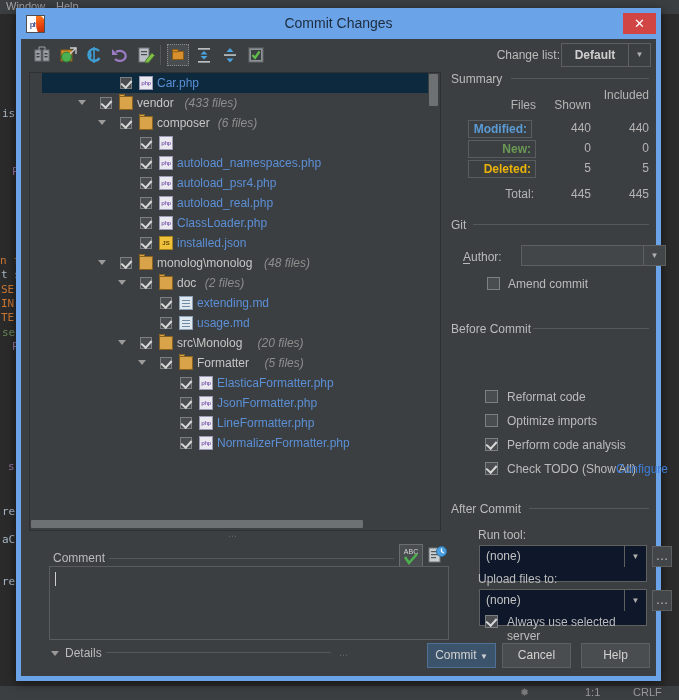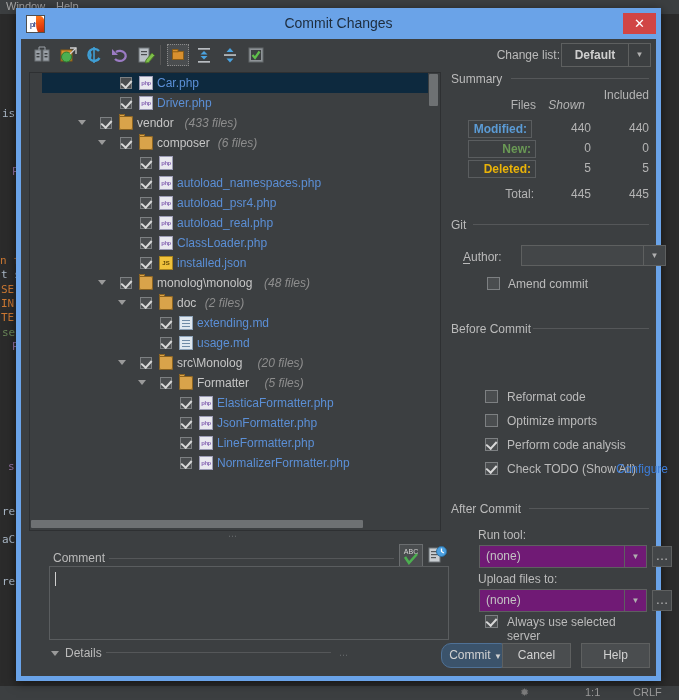--- a/index.html
+++ b/index.html
@@ -168,21 +168,21 @@
     box-sizing:border-box;text-align:center;line-height:19px;font-size:8px;color:#b0b0b0;}
 
   .chk{position:absolute;width:13px;height:13px;background:#4a4d4f;border:1px solid #7d8082;
        box-sizing:border-box;cursor:pointer;}
   .chk.on:after{
     content:"";position:absolute;left:2px;top:0px;width:5px;height:8px;
     border:solid #d8d8d8;border-width:0 2px 2px 0;transform:rotate(42deg);
   }
   .chk-lbl{position:absolute;font-size:12px;color:#bbb;}
 
-  .combo{position:absolute;height:23px;border:1px solid #5e6060;box-sizing:border-box;background:#701a75;cursor:pointer;}
+  .combo{position:absolute;height:37px;border:1px solid #5e6060;box-sizing:border-box;background:#0f172a;cursor:pointer;}
   .combo .val{position:absolute;left:6px;top:0;line-height:21px;font-size:12px;color:#c3c3c3;}
   .combo .arw{position:absolute;right:0;top:0;width:22px;height:21px;border-left:1px solid #5e6060;
     box-sizing:border-box;text-align:center;line-height:21px;font-size:8px;color:#b0b0b0;}
   .ellip-btn{position:absolute;width:20px;height:21px;border:1px solid #5e6060;box-sizing:border-box;
     background:#434648;text-align:center;line-height:17px;font-size:13px;color:#b6b6b6;cursor:pointer;}
 
   
   #footer{position:absolute;left:0;bottom:0;width:635px;height:42px;}
   .btn{position:absolute;top:9px;height:25px;border:1px solid #5e6060;box-sizing:border-box;
        background:#4a4d4f;font-size:12px;color:#d2d2d2;text-align:center;line-height:23px;cursor:pointer;}
@@ -309,25 +309,20 @@
     </div>
 
     <div id="tree-wrap">
       <div id="tree">
           <div class="row selected">
             <div class="ckbox" style="left: 78px;"></div>
             <div class="ficon php" style="left: 97px;">php</div>
             <div class="lbl file" style="left: 115px;">Car.php</div>
           </div>
           <div class="row">
-            <div class="ckbox" style="left: 78px;"></div>
-            <div class="ficon php" style="left: 97px;">php</div>
-            <div class="lbl file" style="left: 115px;">Driver.php</div>
-          </div>
-          <div class="row">
             <div class="twisty" style="left: 36px;"></div>
             <div class="ckbox" style="left: 58px;"></div>
             <div class="ficon folder" style="left: 77px;"></div>
             <div class="lbl folder" style="left: 95px;">vendor</div>
             <div class="lbl cnt" style="left: 142.6px;">(433 files)</div>
           </div>
           <div class="row">
             <div class="twisty" style="left: 56px;"></div>
             <div class="ckbox" style="left: 78px;"></div>
             <div class="ficon folder" style="left: 97px;"></div>
@@ -458,21 +453,21 @@
     <div id="details-label">Details</div>
     <div id="details-rule"></div>
     <div class="grip" style="left:318px;top:613px;">⋯</div>
 
     <div id="right">
 
       <div class="sect-title" style="left:0;top:0;">Summary</div>
       <div class="sect-rule" style="left:60px;top:6px;width:138px;"></div>
 
       <div class="col-hdr" style="left:40px;top:26px;width:45px;">Files</div>
-      <div class="col-hdr" style="left:89px;top:26px;width:45px;font-style:italic;">Shown</div>
+      <div class="col-hdr" style="left:95px;top:26px;width:45px;">Shown</div>
       <div class="col-hdr" style="left:145px;top:16px;width:53px;">Included</div>
 
       <div class="sum-key" style="left:17px;top:48px;width:64px;color:#5b9bd5;">Modified:</div>
       <div class="sum-num" style="left:95px;top:49px;width:45px;">440</div>
       <div class="sum-num" style="left:145px;top:49px;width:53px;">440</div>
 
       <div class="sum-key" style="left:17px;top:68px;width:68px;color:#6a9955;">New:</div>
       <div class="sum-num" style="left:95px;top:69px;width:45px;">0</div>
       <div class="sum-num" style="left:145px;top:69px;width:53px;">0</div>
 
@@ -528,21 +523,21 @@
         <span class="val">(none)</span>
         <div class="arw">▼</div>
       </div>
       <div class="ellip-btn" style="left:201px;top:518px;">…</div>
 
       <div class="chk on" style="left:34px;top:543px;"></div>
       <div class="chk-lbl" style="left:56px;top:543px;">Always use selected server</div>
     </div>
 
     <div id="footer">
-      <div class="btn" id="commit-btn" style="left:420px;width:69px;border-radius:10px;">
+      <div class="btn" id="commit-btn" style="left:406px;width:69px;">
         <span>Commit</span>
         <span id="commit-arrow">▼</span>
       </div>
       <div class="btn" style="left:481px;width:69px;">Cancel</div>
       <div class="btn" style="left:560px;width:69px;">Help</div>
     </div>
 
   </div>
 </div>
 

